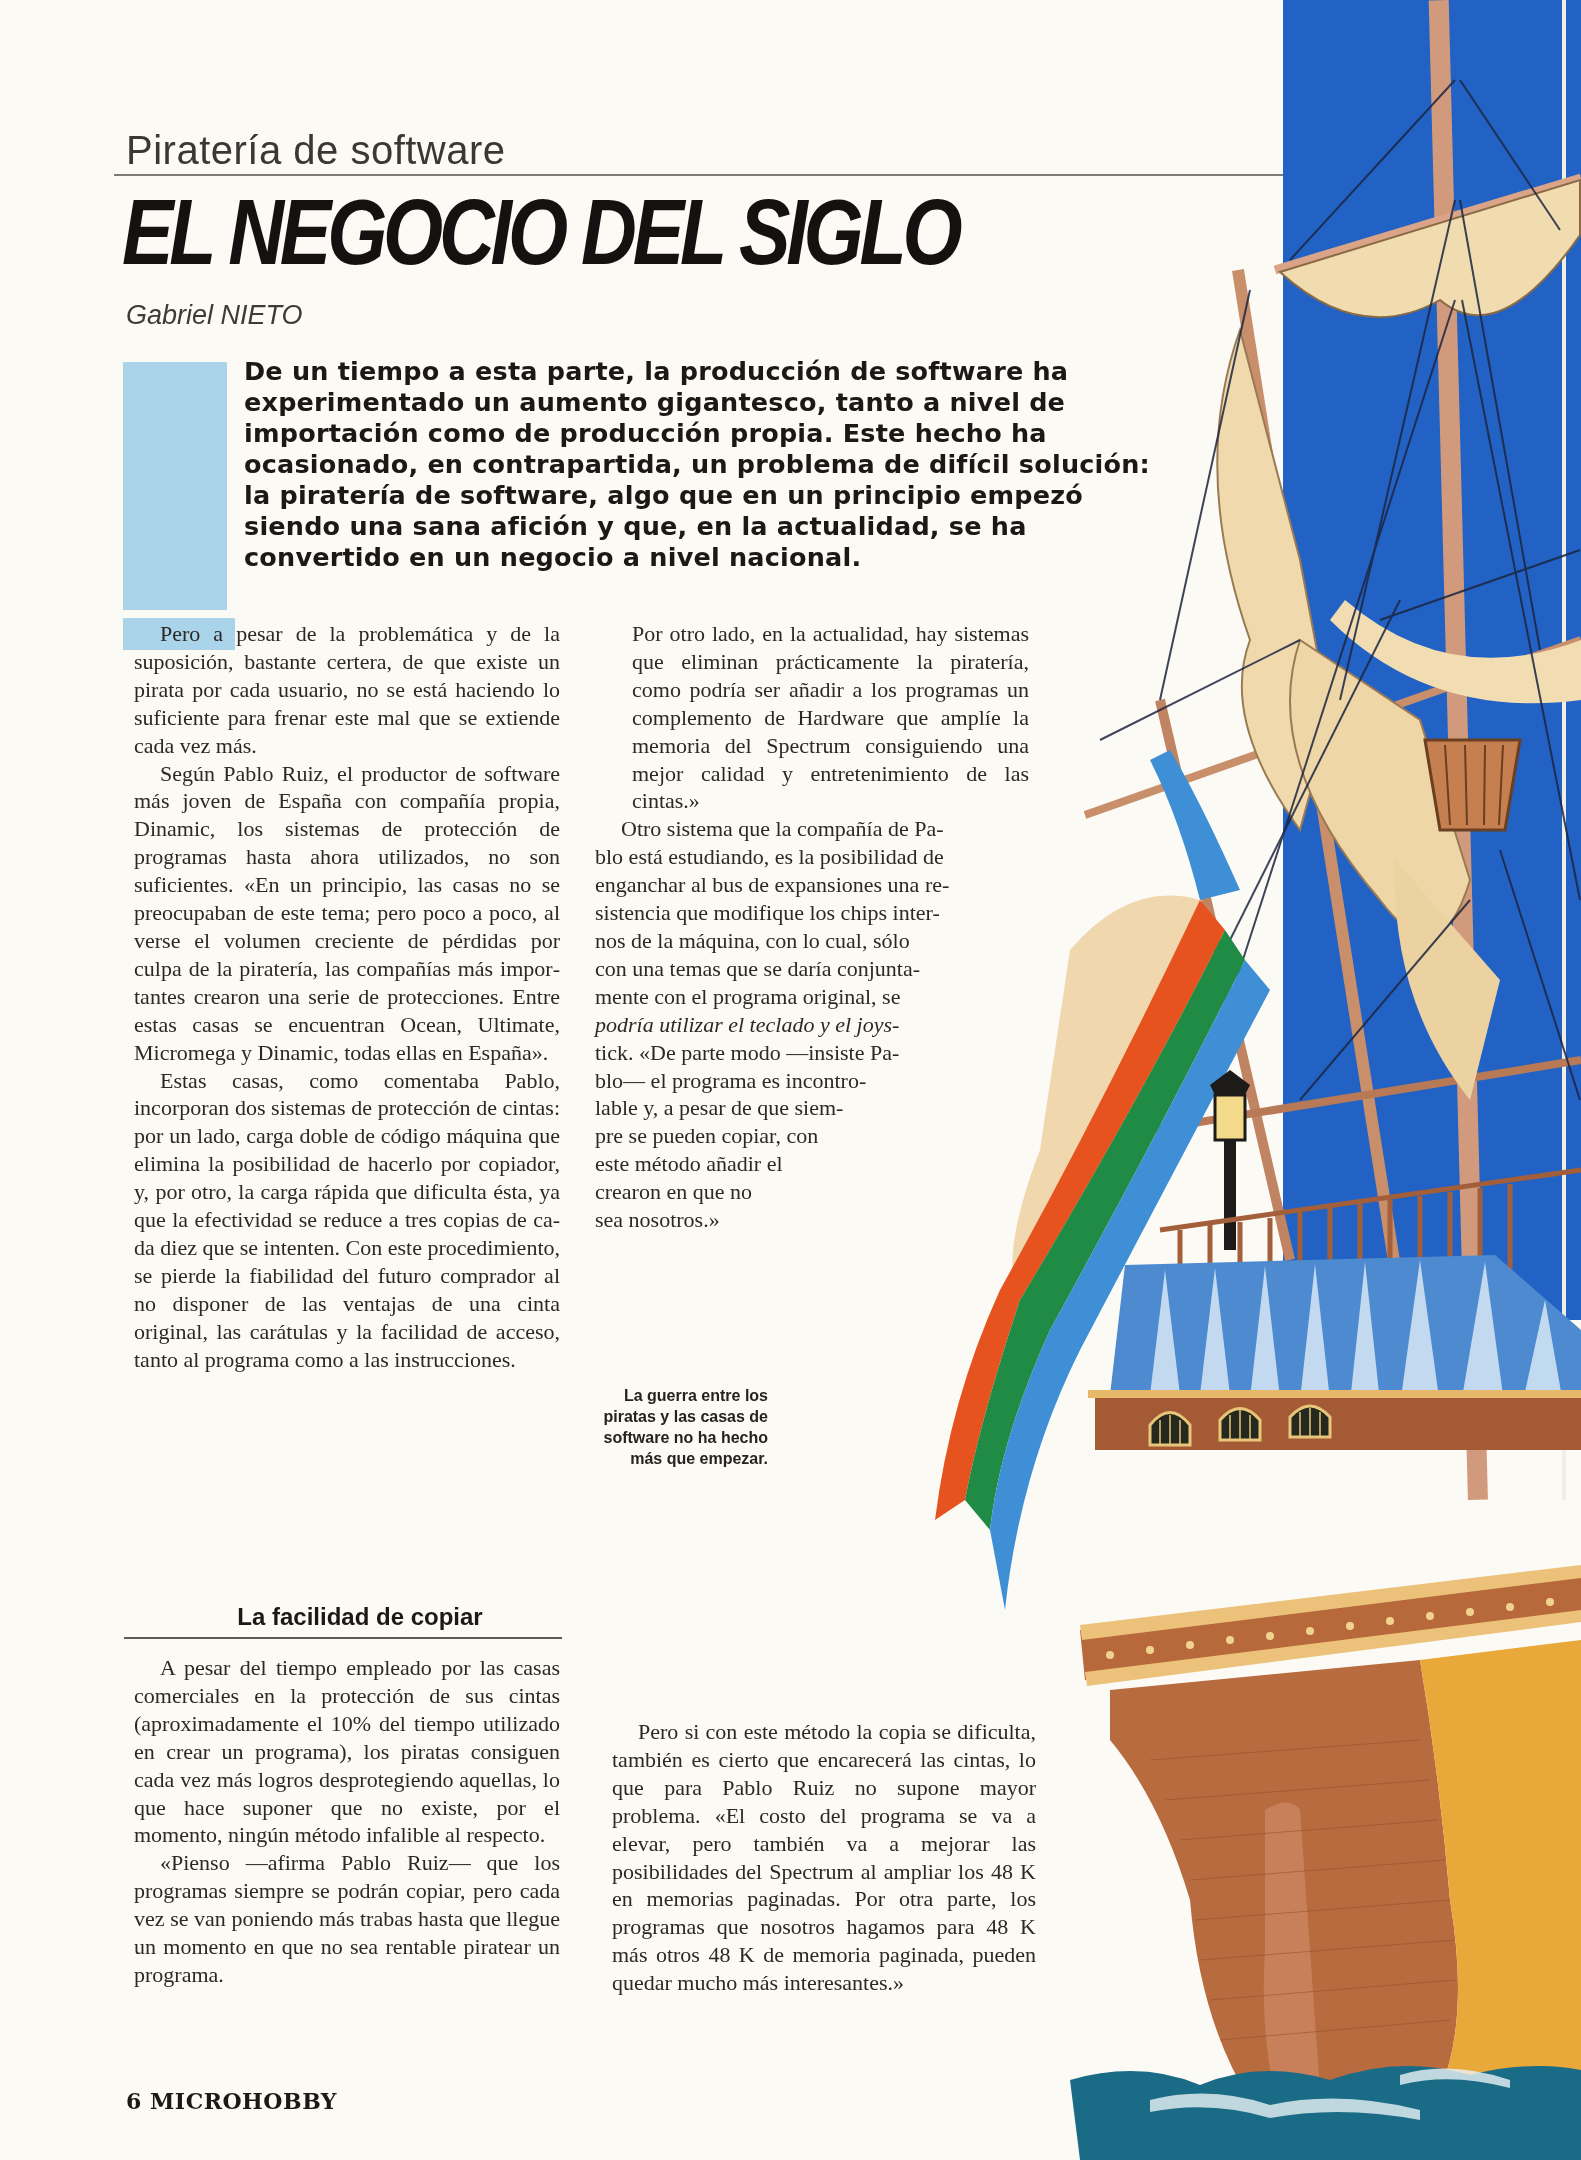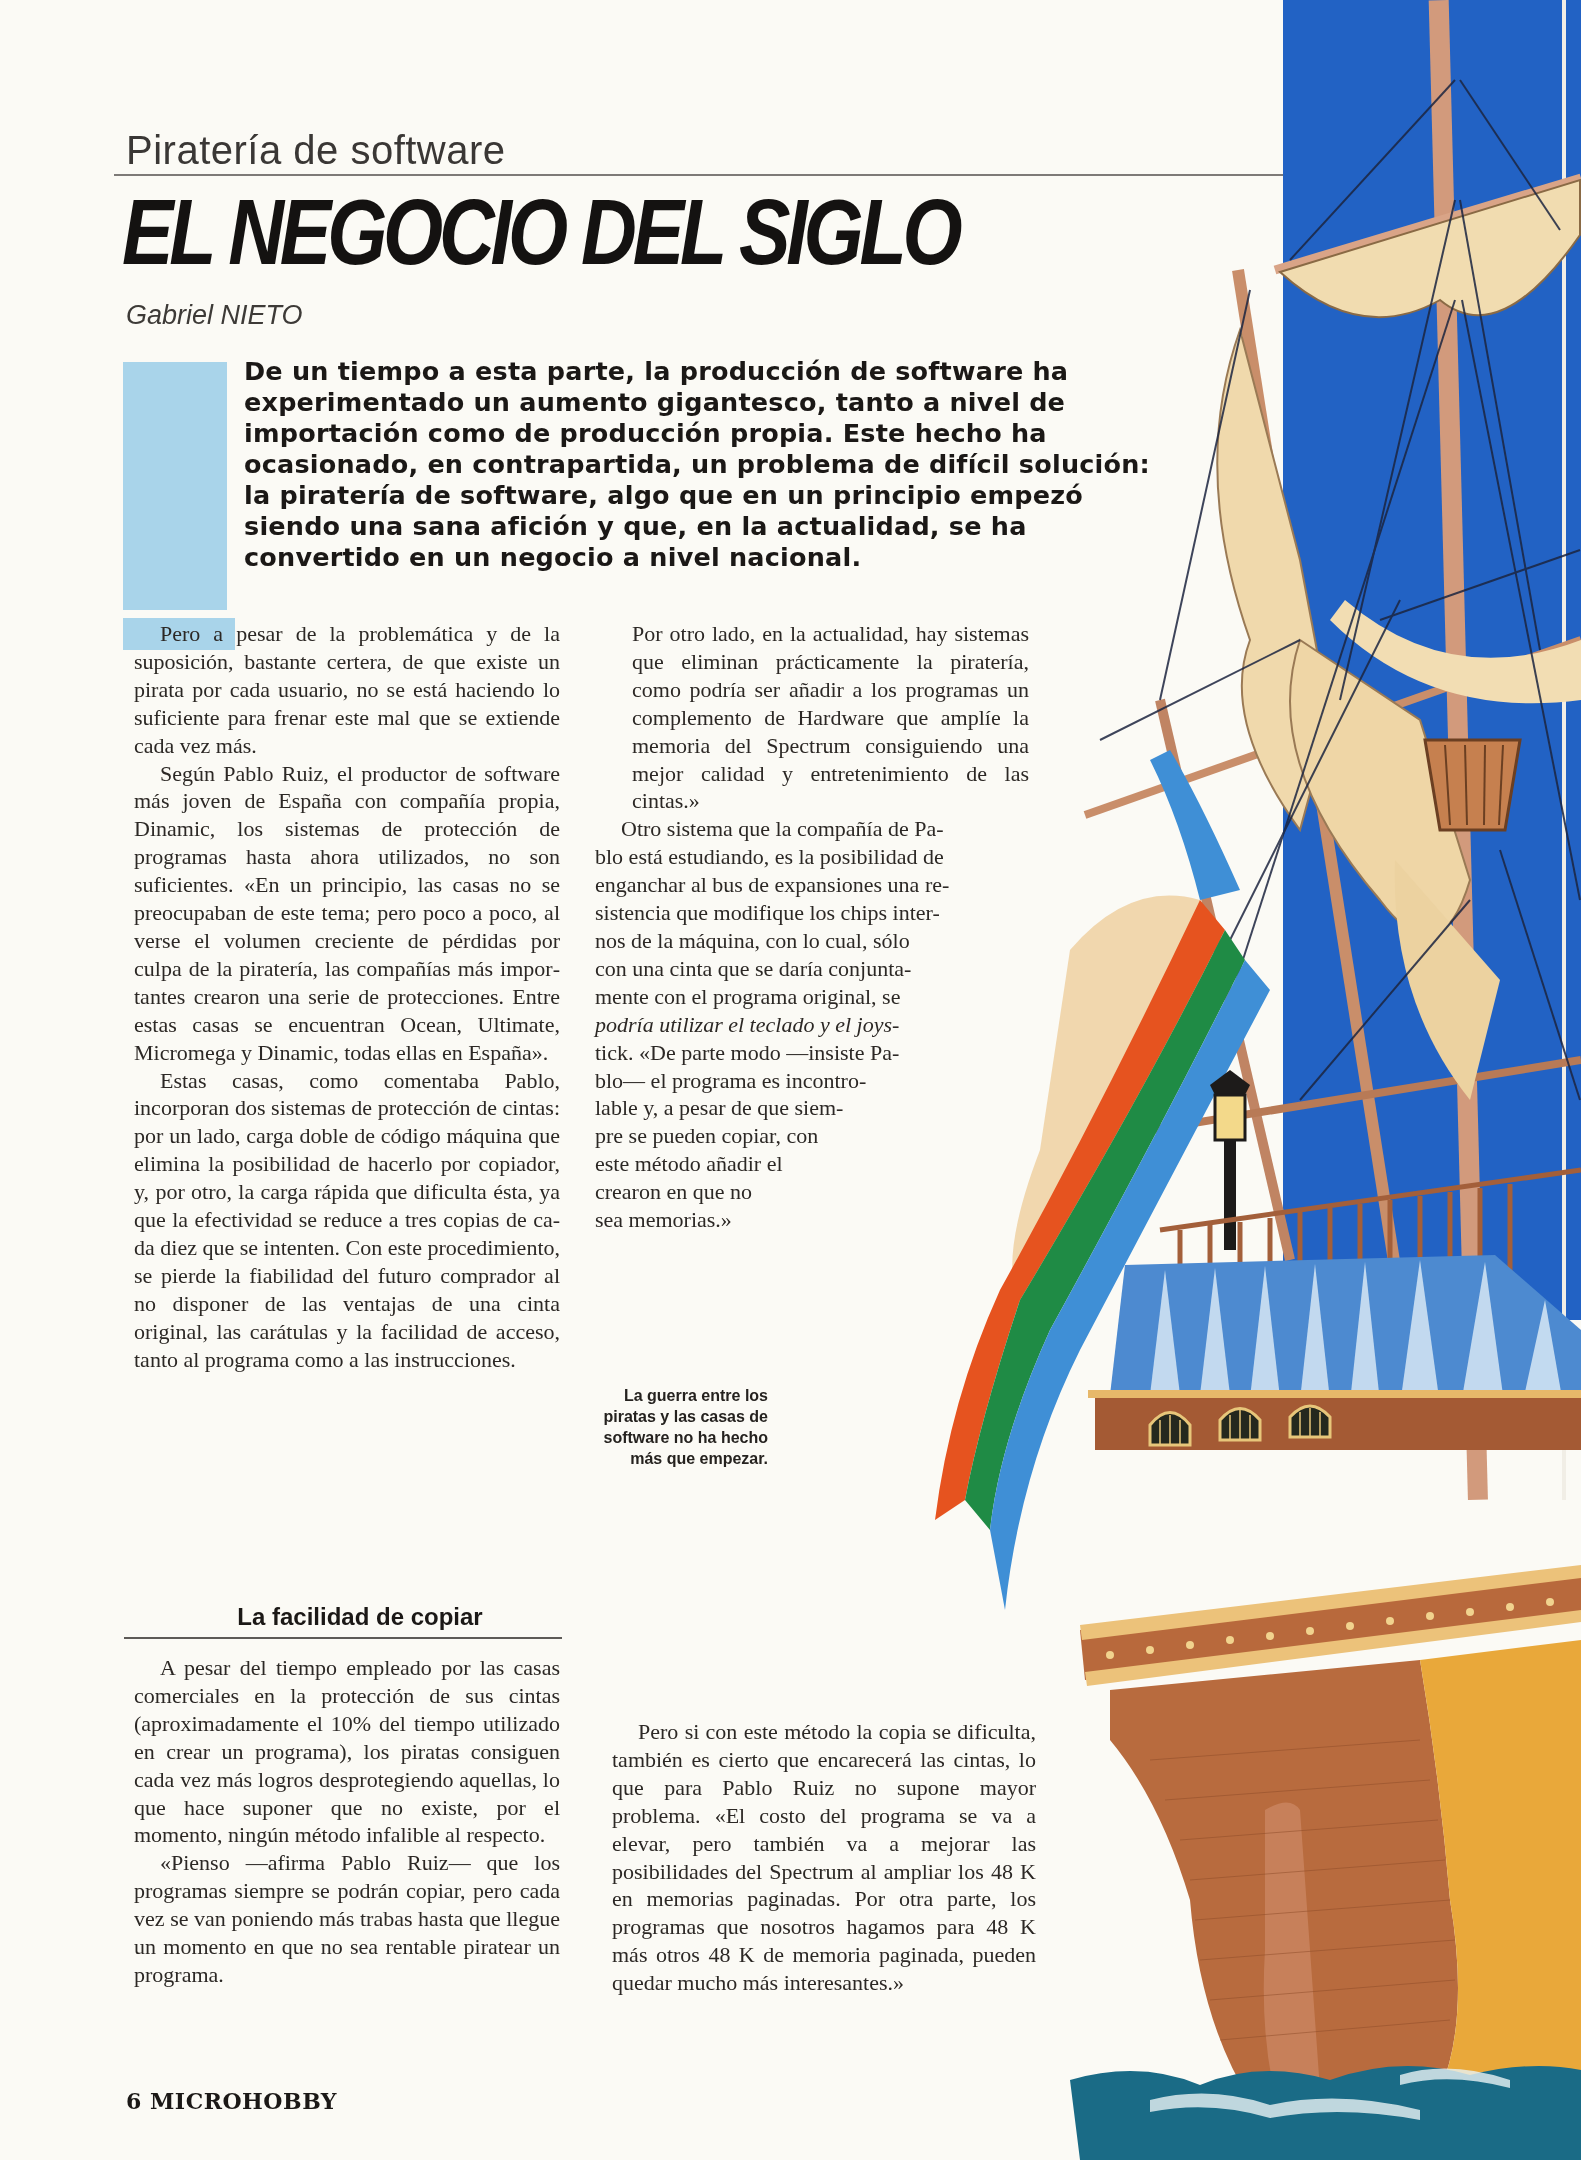--- a/index.html
+++ b/index.html
@@ -112,30 +112,30 @@
 </div>
 
 <div class="abs col col2">
   <p class="noindent">Por otro lado, en la actualidad, hay sis­temas que eliminan prácticamente la pi­ratería, como podría ser añadir a los pro­gramas un complemento de Hardware que amplíe la memoria del Spectrum consiguiendo una mejor calidad y entre­tenimiento de las cintas.»</p>
   <div class="col2-ragged" style="text-align:left;">
     <div style="text-indent:26px">Otro sistema que la compañía de Pa-</div>
     <div>blo está estudiando, es la posibilidad de</div>
     <div>enganchar al bus de expansiones una re-</div>
     <div>sistencia que modifique los chips inter-</div>
     <div>nos de la máquina, con lo cual, sólo</div>
-    <div>con una cinta que se daría conjunta-</div>
+    <div>con una temas que se daría conjunta-</div>
     <div>mente con el programa original, se</div>
     <div style="font-style:italic">podría utilizar el teclado y el joys-</div>
     <div>tick. «De parte modo —insiste Pa-</div>
     <div>blo— el programa es incontro-</div>
     <div>lable y, a pesar de que siem-</div>
     <div>pre se pueden copiar, con</div>
     <div>este método añadir el</div>
     <div>crearon en que no</div>
-    <div>sea memorias.»</div>
+    <div>sea nosotros.»</div>
   </div>
 </div>
 
 <div class="abs caption">La guerra entre los piratas y las casas de software no ha hecho más que empezar.</div>
 
 <div class="abs col col2b">
   <p>Pero si con este método la copia se di­ficulta, también es cierto que encarecerá las cintas, lo que para Pablo Ruiz no su­pone mayor problema. «El costo del pro­grama se va a elevar, pero también va a mejorar las posibilidades del Spectrum al ampliar los 48 K en memorias pagi­nadas. Por otra parte, los programas que nosotros hagamos para 48 K más otros 48 K de memoria paginada, pueden que­dar mucho más interesantes.»</p>
 </div>
 
 <div class="abs footer">

